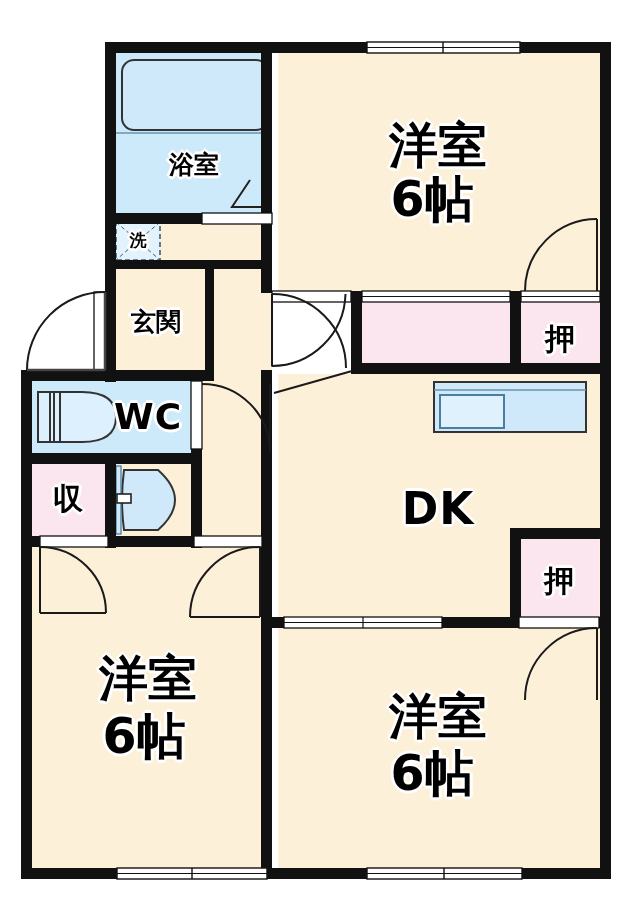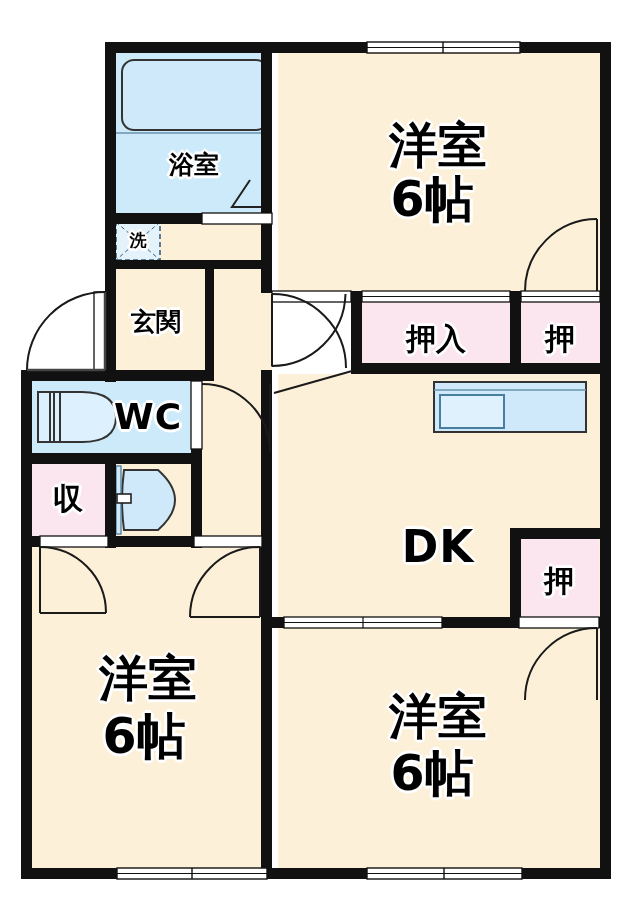--- a/index.html
+++ b/index.html
@@ -12,21 +12,21 @@
        font-family:"DejaVu Sans","Liberation Sans",sans-serif;font-weight:700;
        text-shadow:
          2px 0 0 #fff,-2px 0 0 #fff,0 2px 0 #fff,0 -2px 0 #fff,
          1.5px 1.5px 0 #fff,-1.5px 1.5px 0 #fff,1.5px -1.5px 0 #fff,-1.5px -1.5px 0 #fff,
          3px 0 0 #fff,-3px 0 0 #fff,0 3px 0 #fff,0 -3px 0 #fff;
        pointer-events:none;white-space:pre;}
   .lbl.big{font-size:49px;}
   .lbl.mid{font-size:30px;}
   .lbl.sml{font-size:25px;}
   .lbl.tiny{font-size:17px;}
-  .lbl.dk{font-size:44px;letter-spacing:1px;margin-top:38px;}
+  .lbl.dk{font-size:44px;letter-spacing:1px;}
   .lbl.wc{font-size:36px;letter-spacing:1px;}
 </style>
 </head>
 <body>
 
 <div id="stage">
   <svg id="plan" viewBox="0 0 631 917" xmlns="http://www.w3.org/2000/svg" shape-rendering="geometricPrecision">
 
     <g>
 
@@ -219,21 +219,20 @@
 
   <div class="lbl sml" style="left:154px;top:144px;width:80px;height:42px;text-align:center;">浴室</div>
   <div class="lbl tiny" style="left:119px;top:226px;width:38px;height:30px;">洗</div>
   <div class="lbl wc" style="left:106px;top:394px;width:84px;height:46px;">WC</div>
   <div class="lbl sml" style="left:116px;top:301px;width:80px;height:42px;">玄関</div>
   <div class="lbl mid" style="left:42px;top:476px;width:52px;height:46px;">収</div>
 
   <div class="lbl big" style="left:378px;top:118px;width:120px;height:56px;">洋室</div>
   <div class="lbl big" style="left:372px;top:172px;width:120px;height:56px;">6帖</div>
 
-  <div class="lbl mid" style="left:376px;top:316px;width:120px;height:46px;">押入</div>
   <div class="lbl mid" style="left:533px;top:316px;width:54px;height:46px;">押</div>
 
   <div class="lbl dk" style="left:378px;top:480px;width:120px;height:58px;">DK</div>
 
   <div class="lbl mid" style="left:532px;top:558px;width:54px;height:46px;">押</div>
 
   <div class="lbl big" style="left:88px;top:651px;width:120px;height:56px;">洋室</div>
   <div class="lbl big" style="left:84px;top:709px;width:120px;height:56px;">6帖</div>
 
   <div class="lbl big" style="left:378px;top:689px;width:120px;height:56px;">洋室</div>

